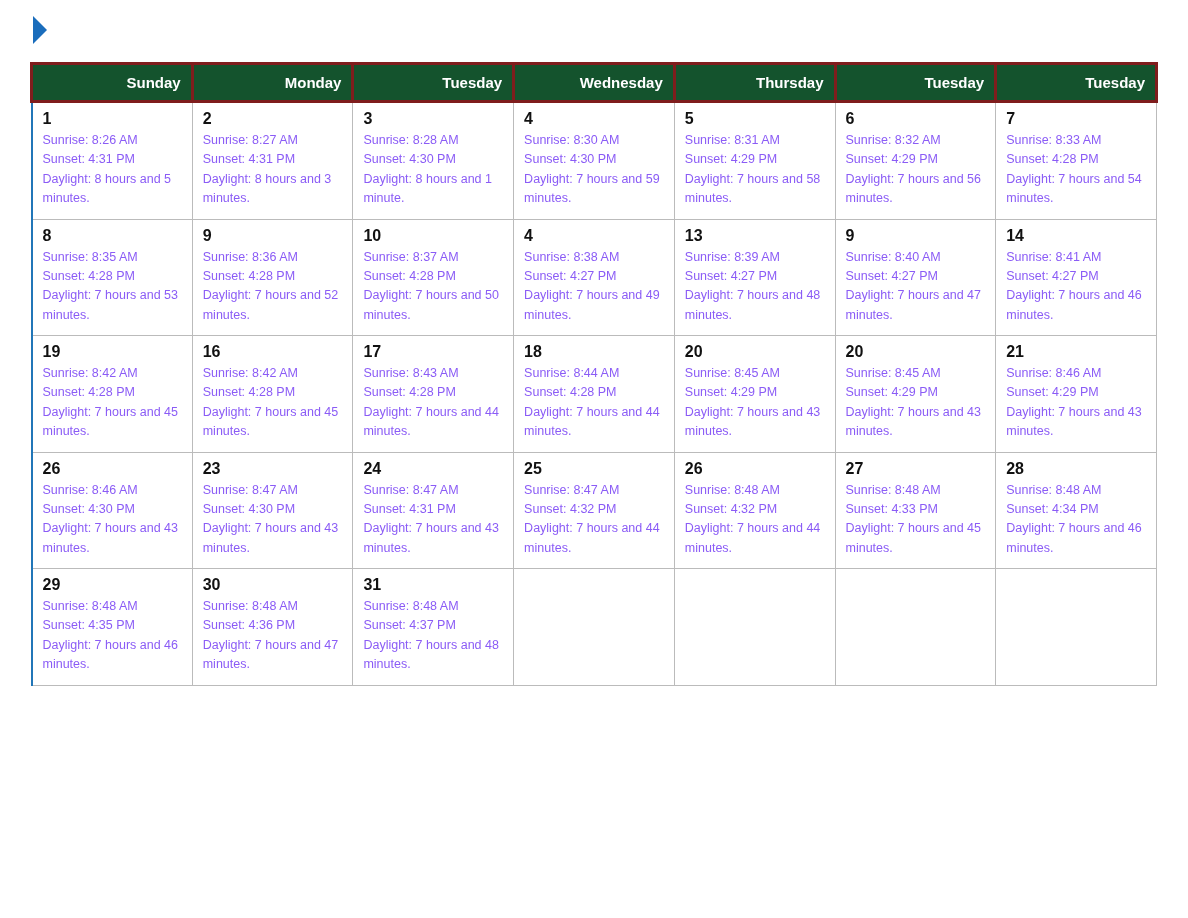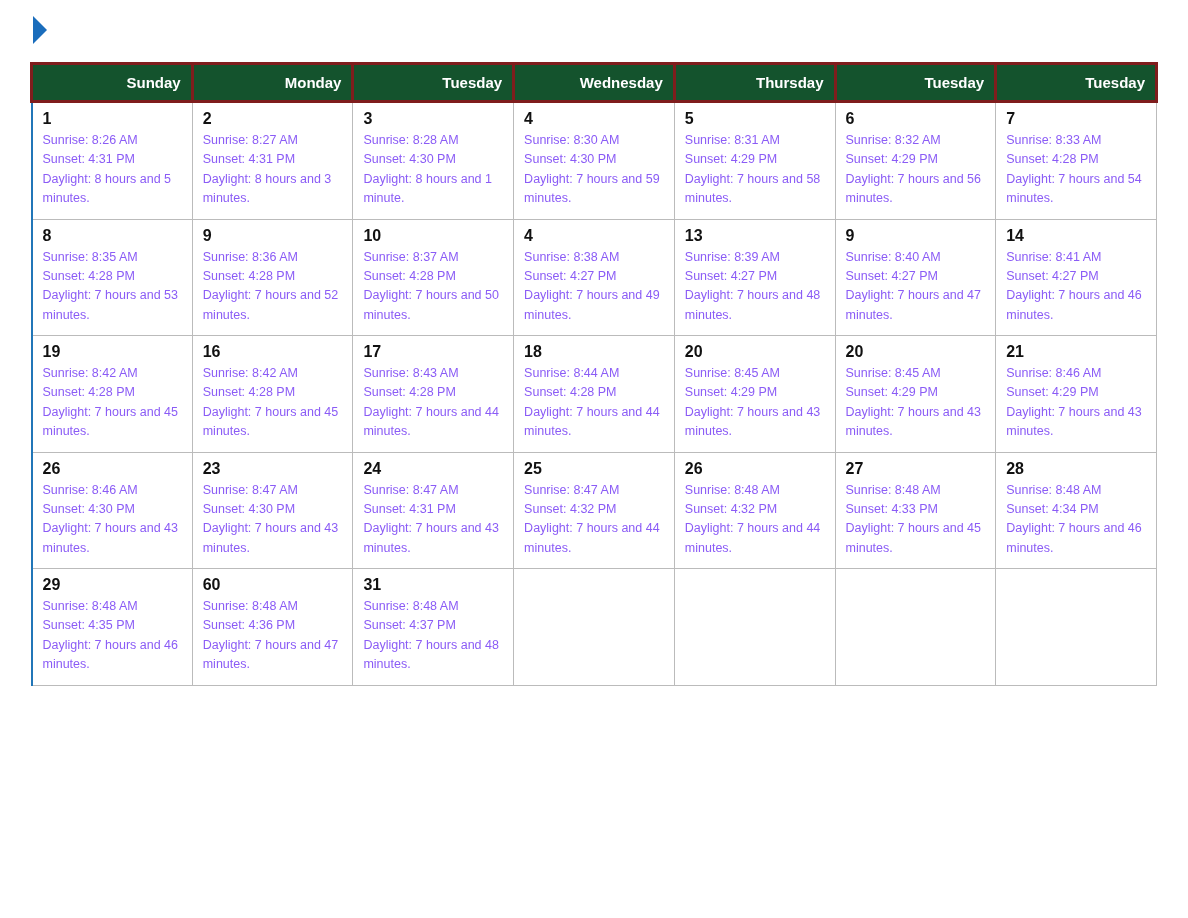--- a/index.html
+++ b/index.html
@@ -262,21 +262,21 @@
           <span class="day-number">28</span>
           <div class="day-info">Sunrise: 8:48 AM<br>Sunset: 4:34 PM<br>Daylight: 7 hours and 46 minutes.</div>
         </td>
       </tr>
       <tr>
         <td>
           <span class="day-number">29</span>
           <div class="day-info">Sunrise: 8:48 AM<br>Sunset: 4:35 PM<br>Daylight: 7 hours and 46 minutes.</div>
         </td>
         <td>
-          <span class="day-number">60</span>
+          <span class="day-number">30</span>
           <div class="day-info">Sunrise: 8:48 AM<br>Sunset: 4:36 PM<br>Daylight: 7 hours and 47 minutes.</div>
         </td>
         <td>
           <span class="day-number">31</span>
           <div class="day-info">Sunrise: 8:48 AM<br>Sunset: 4:37 PM<br>Daylight: 7 hours and 48 minutes.</div>
         </td>
         <td class="empty-cell"></td>
         <td class="empty-cell"></td>
         <td class="empty-cell"></td>
         <td class="empty-cell"></td>

